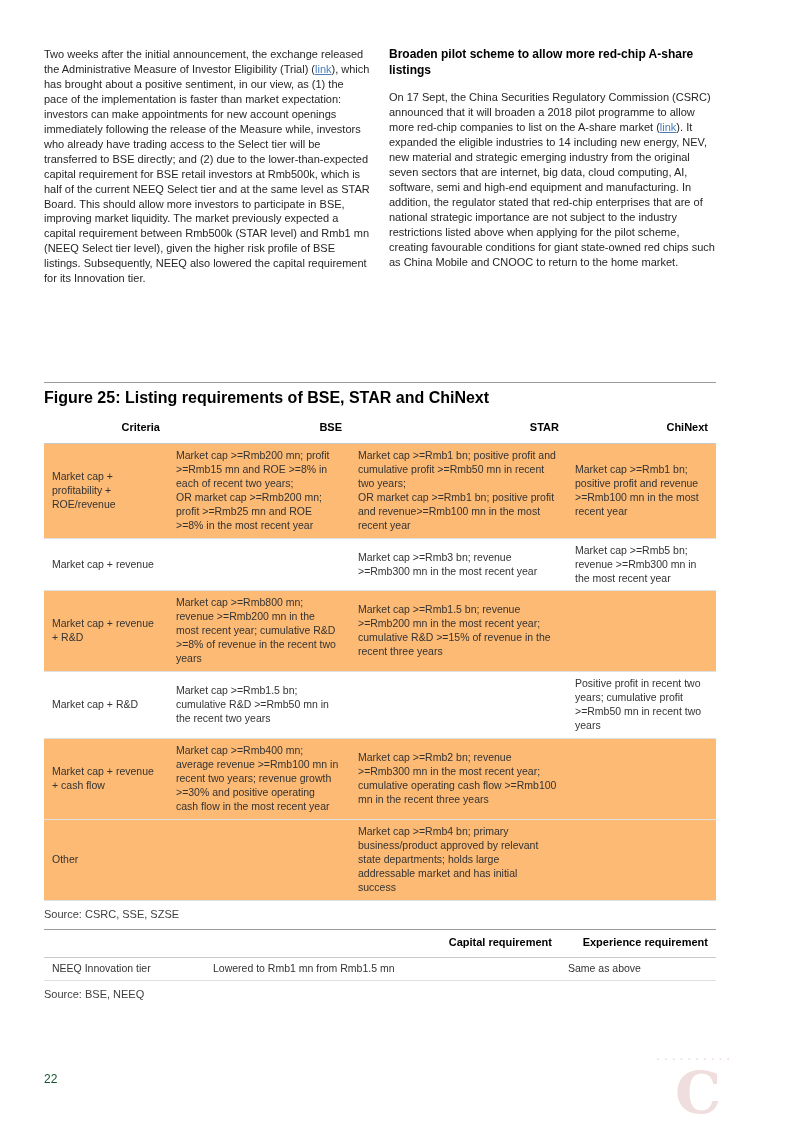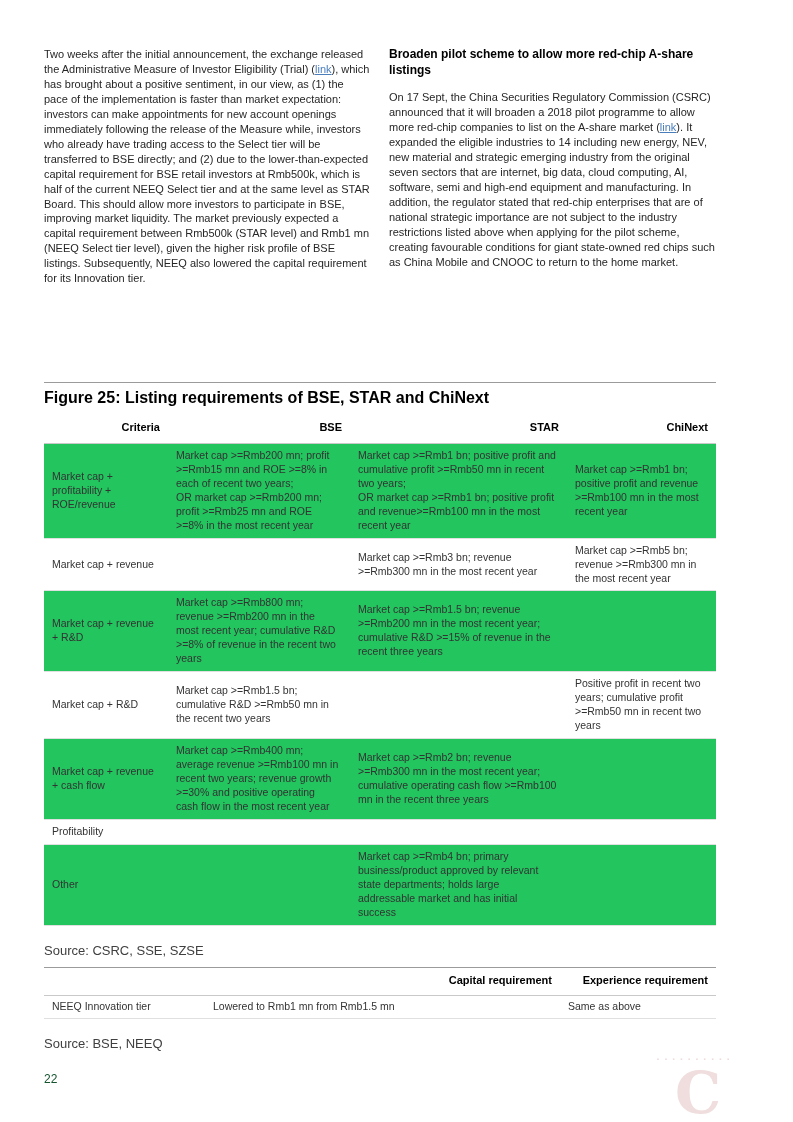--- a/index.html
+++ b/index.html
@@ -15,28 +15,28 @@
   .heading { font-size:12px; font-weight:bold; color:#000; margin:0 0 12px 0; line-height:1.3; }
 
   .figure { margin-top:96px; }
   .rule { border:0; border-top:1px solid #9b9b9b; margin:0; }
   .fig-title { font-size:16px; font-weight:bold; color:#000; margin:6px 0 8px 0; }
 
   table { width:100%; border-collapse:collapse; font-size:10.5px; line-height:1.33; color:#333; table-layout:fixed; }
   th { text-align:right; font-weight:bold; font-size:11px; color:#000; padding:5px 8px 8px 8px; border-bottom:1px solid #c9c9c9; }
   td { vertical-align:middle; padding:5px 10px 5px 8px; white-space:pre-line; border-top:1px solid #e0e0e0; }
   tbody tr:first-child td { border-top:none; }
-  tr.shade td { background:#22c55e; }
+  tr.shade td { background:#fdba74; }
   table.bordered-bottom { border-bottom:1px solid #e0e0e0; }
 
   .f25 col.c1 { width:124px; } .f25 col.c2 { width:182px; } .f25 col.c3 { width:217px; } .f25 col.c4 { width:149px; }
   .f26 col.c1 { width:161px; } .f26 col.c2 { width:355px; } .f26 col.c3 { width:156px; }
   .f26 td { padding-top:4px; padding-bottom:4px; }
 
-  .source { font-size:13px; color:#404040; margin:17px 0 9px 0; }
+  .source { font-size:11px; color:#404040; margin:7px 0 9px 0; }
   .fig26 { margin-top:2px; }
 
   .page-number { position:absolute; left:44px; top:1072px; font-size:12px; color:#14532d; }
 
   .watermark {
     position:absolute; right:0px; top:1054px; width:198px; text-align:center;
     color:#eedada; user-select:none; line-height:1;
   }
   .watermark .dots { font-size:6px; letter-spacing:2px; overflow:hidden; white-space:nowrap; margin:2px 0; }
   .watermark .main { display:flex; align-items:center; justify-content:center; gap:0; }
@@ -104,26 +104,20 @@
               <td>Market cap &gt;=Rmb1.5 bn; cumulative R&amp;D &gt;=Rmb50 mn in the recent two years</td>
               <td></td>
               <td>Positive profit in recent two years; cumulative profit &gt;=Rmb50 mn in recent two years</td>
             </tr>
             <tr class="shade">
               <td>Market cap + revenue + cash flow</td>
               <td>Market cap &gt;=Rmb400 mn; average revenue &gt;=Rmb100 mn in recent two years; revenue growth &gt;=30% and positive operating cash flow in the most recent year</td>
               <td>Market cap &gt;=Rmb2 bn; revenue &gt;=Rmb300 mn in the most recent year; cumulative operating cash flow &gt;=Rmb100 mn in the recent three years</td>
               <td></td>
             </tr>
-            <tr>
-              <td>Profitability</td>
-              <td></td>
-              <td></td>
-              <td></td>
-            </tr>
             <tr class="shade">
               <td>Other</td>
               <td></td>
               <td>Market cap &gt;=Rmb4 bn; primary business/product approved by relevant state departments; holds large addressable market and has initial success</td>
               <td></td>
             </tr>
           </tbody>
       </table>
       <div class="source">Source: CSRC, SSE, SZSE</div>
     </div>

